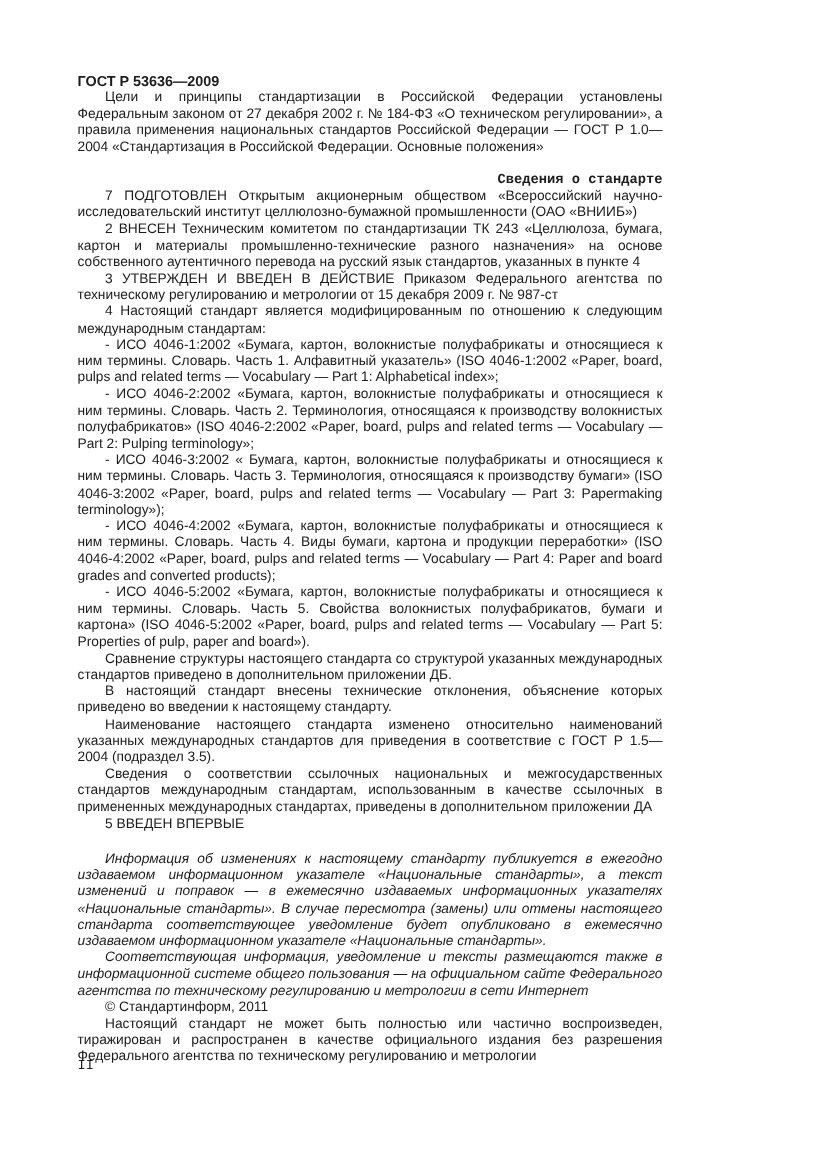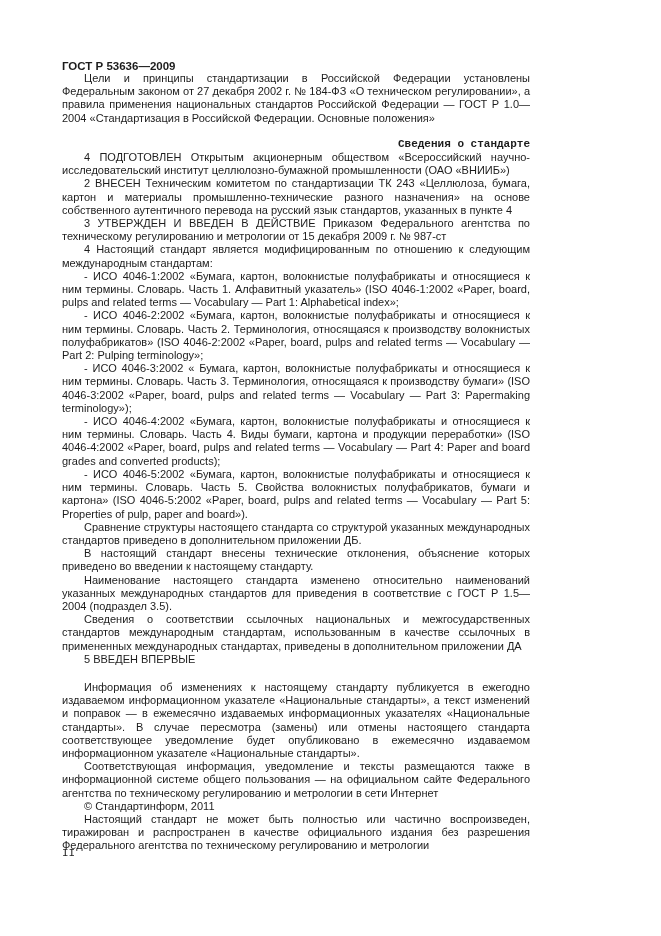--- a/index.html
+++ b/index.html
@@ -48,20 +48,21 @@
     font-weight: bold;
     margin: 13px 0 0 0;
     text-indent: 22px;
     text-align: right;
     font-family: Liberation Mono, monospace;
   }
   .italic-block {
     margin-top: 15px;
   }
   .italic-block p.body-par {
+    font-style: italic;
   }
   .copyright {
     margin: 31px 0 0 0;
     font-size: 11px;
     line-height: 13.2px;
     text-align: right;
     text-indent: 0;
   }
   .repro-note {
     margin-top: 17px;
@@ -80,21 +81,21 @@
 
 <div class="page">
 
   <div class="doc-code">ГОСТ Р 53636—2009</div>
 
 
   <p class="body-par">Цели и принципы стандартизации в Российской Федерации установлены Федеральным законом от 27 декабря 2002 г. № 184-ФЗ «О техническом регулировании», а правила применения национальных стандартов Российской Федерации — ГОСТ Р 1.0—2004 «Стандартизация в Российской Федерации. Основные положения»</p>
 
   <div class="info-heading">Сведения о стандарте</div>
 
-  <p class="body-par">4  ПОДГОТОВЛЕН Открытым акционерным обществом «Всероссийский научно-исследовательский институт целлюлозно-бумажной промышленности (ОАО «ВНИИБ»)</p>
+  <p class="body-par">7  ПОДГОТОВЛЕН Открытым акционерным обществом «Всероссийский научно-исследовательский институт целлюлозно-бумажной промышленности (ОАО «ВНИИБ»)</p>
   <p class="body-par">2  ВНЕСЕН Техническим комитетом по стандартизации ТК 243 «Целлюлоза, бумага, картон и материалы промышленно-технические разного назначения» на основе собственного аутентичного перевода на русский язык стандартов, указанных в пункте 4</p>
   <p class="body-par">3  УТВЕРЖДЕН И ВВЕДЕН В ДЕЙСТВИЕ Приказом Федерального агентства по техническому регулированию и метрологии от 15 декабря 2009 г. № 987-ст</p>
   <p class="body-par">4  Настоящий стандарт является модифицированным по отношению к следующим международным стандартам:</p>
 
   <p class="body-par">- ИСО 4046-1:2002  «Бумага, картон, волокнистые полуфабрикаты и относящиеся к ним термины. Словарь. Часть 1. Алфавитный указатель» (ISO 4046-1:2002 «Paper, board, pulps and related terms — Vocabulary — Part 1: Alphabetical index»;</p>
   <p class="body-par">- ИСО 4046-2:2002  «Бумага, картон, волокнистые полуфабрикаты и относящиеся к ним термины. Словарь. Часть 2. Терминология, относящаяся к производству волокнистых полуфабрикатов» (ISO 4046-2:2002 «Paper, board, pulps and related terms — Vocabulary — Part 2: Pulping terminology»;</p>
   <p class="body-par">- ИСО 4046-3:2002  « Бумага, картон, волокнистые полуфабрикаты и относящиеся к ним термины. Словарь. Часть 3. Терминология, относящаяся к производству бумаги» (ISO 4046-3:2002 «Paper, board, pulps and related terms — Vocabulary — Part 3: Papermaking terminology»);</p>
   <p class="body-par">- ИСО 4046-4:2002  «Бумага, картон, волокнистые полуфабрикаты и относящиеся к ним термины. Словарь. Часть 4. Виды бумаги, картона и продукции переработки» (ISO 4046-4:2002 «Paper, board, pulps and related terms — Vocabulary — Part 4: Paper and board grades and converted products);</p>
   <p class="body-par">- ИСО 4046-5:2002  «Бумага, картон, волокнистые полуфабрикаты и относящиеся к ним термины. Словарь. Часть 5. Свойства волокнистых полуфабрикатов, бумаги и картона» (ISO 4046-5:2002 «Paper, board, pulps and related terms — Vocabulary — Part 5: Properties of pulp, paper and board»).</p>
 

